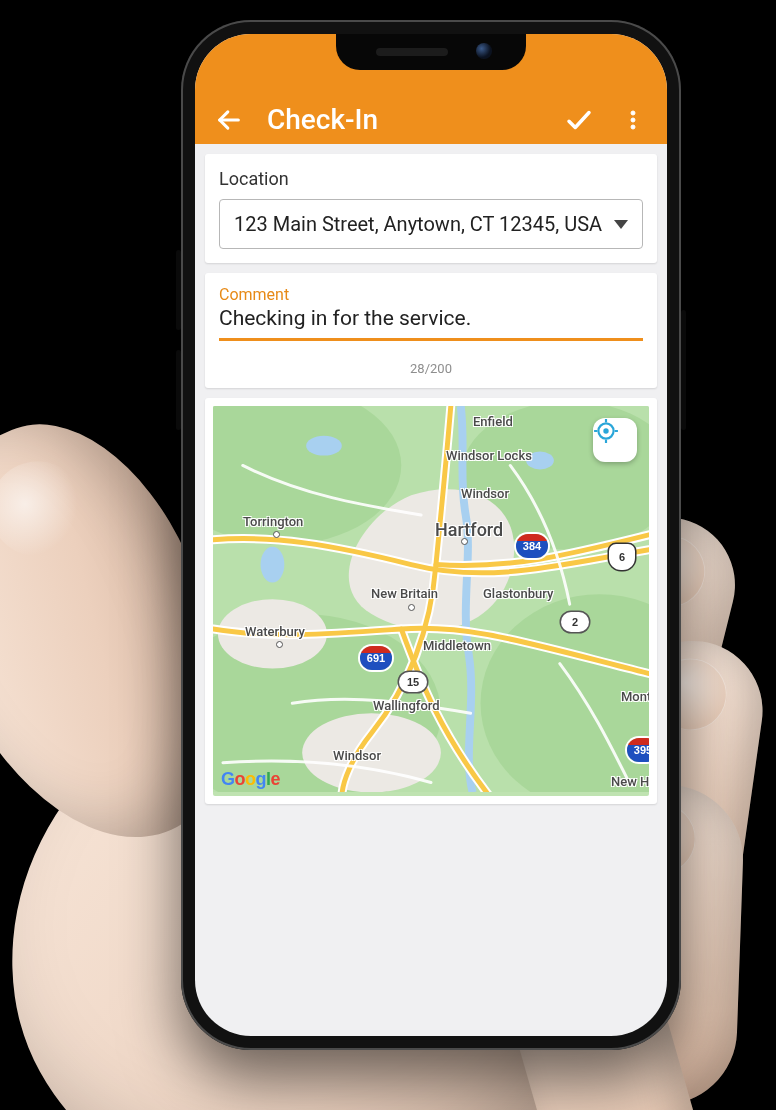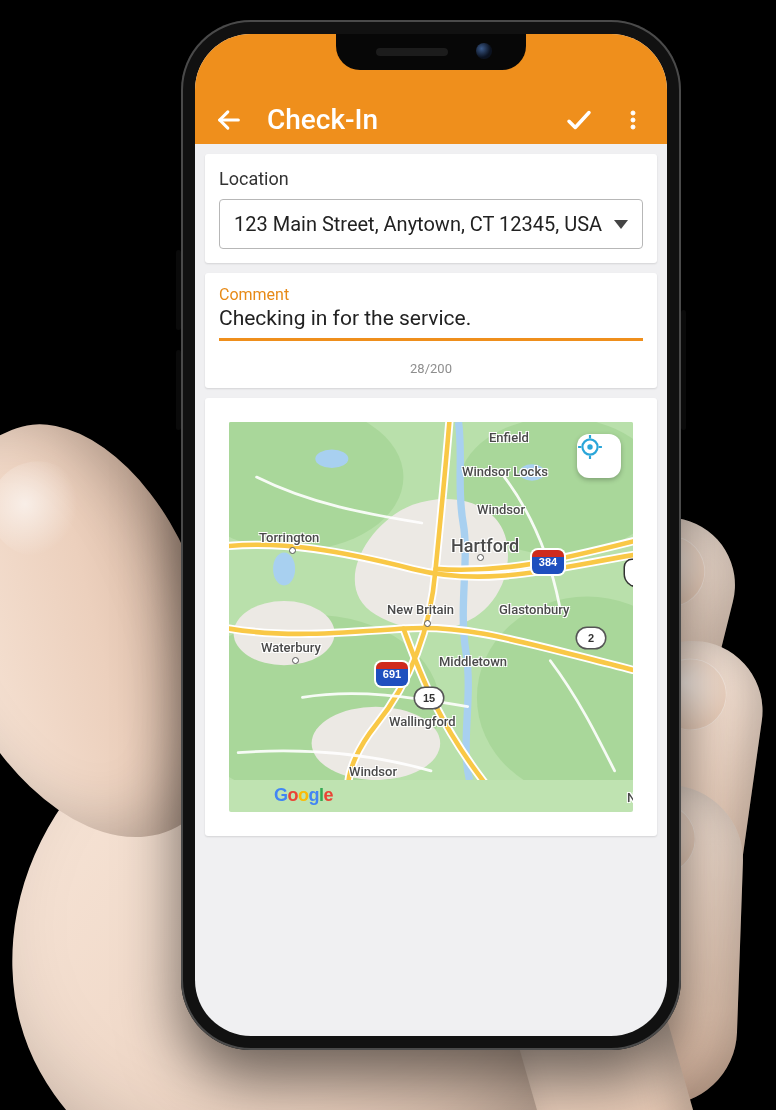--- a/index.html
+++ b/index.html
@@ -130,50 +130,50 @@
     font-size:20px; color:#222;
   }
   .select .val{ flex:1; white-space:nowrap; overflow:hidden; text-overflow:ellipsis; }
   .select .caret{ width:0;height:0;border-left:7px solid transparent;border-right:7px solid transparent;border-top:9px solid #444; }
 
   .comment-card { padding: 12px 14px 12px; }
   .legend { color:#e78a17; font-size:16px; margin-bottom:2px; }
   .comment-text { font-size:21px; color:#222; padding-bottom:8px; border-bottom:3px solid #ef8f1c; }
   .counter { text-align:center; color:#8e8e8e; font-size:13px; margin-top:20px; }
 
-  .map-card { padding: 24px; }
+  .map-card { padding: 8px; }
   .map {
     position:relative; width:100%; height:390px; border-radius:2px; overflow:hidden;
     background:#bfe3b1;
   }
   .map svg { position:absolute; inset:0; }
   .locate-btn{
     position:absolute; top:12px; right:12px; width:44px; height:44px; border-radius:12px;
     background:#fff; box-shadow:0 2px 5px rgba(0,0,0,.25);
     display:flex; align-items:center; justify-content:center;
   }
   .map-label{
     position:absolute; font-size:13px; color:#4a4a4a; white-space:nowrap;
     text-shadow: -1px -1px 0 #fff, 1px -1px 0 #fff, -1px 1px 0 #fff, 1px 1px 0 #fff;
     font-weight:500;
   }
   .city-dot{ position:absolute; width:7px; height:7px; border:1.5px solid #555; background:#fff; border-radius:50%; }
   .shield{
-    position:absolute; width:32px; height:24px; border-radius:6px;
+    position:absolute; width:32px; height:24px; border-radius:12px;
     display:flex; align-items:center; justify-content:center;
     font: 700 11px/1 Arial; color:#fff;
     box-shadow: 0 0 0 2px #fff;
   }
   .shield.interstate{ background: linear-gradient(#cf2a1e 0 28%, #1e4fbf 28%); }
   .shield.state{ background:#fff; color:#333; width:28px; height:20px; border-radius:10px; box-shadow:0 0 0 1.5px #555; }
   .shield.us{ background:#fff; color:#333; width:26px; height:26px; border-radius:7px 7px 12px 12px; box-shadow:0 0 0 1.5px #333; }
 
   .google-logo{
     position:absolute; left:8px; bottom:8px;
-    font: 700 18px/1 Arial; letter-spacing:-0.5px;margin-left:37px;
+    font: 700 18px/1 Arial; letter-spacing:-0.5px;
   }
   .google-logo span:nth-child(1){color:#4285F4}
   .google-logo span:nth-child(2){color:#EA4335}
   .google-logo span:nth-child(3){color:#FBBC05}
   .google-logo span:nth-child(4){color:#4285F4}
   .google-logo span:nth-child(5){color:#34A853}
   .google-logo span:nth-child(6){color:#EA4335}
 </style>
 </head>
 <body>

